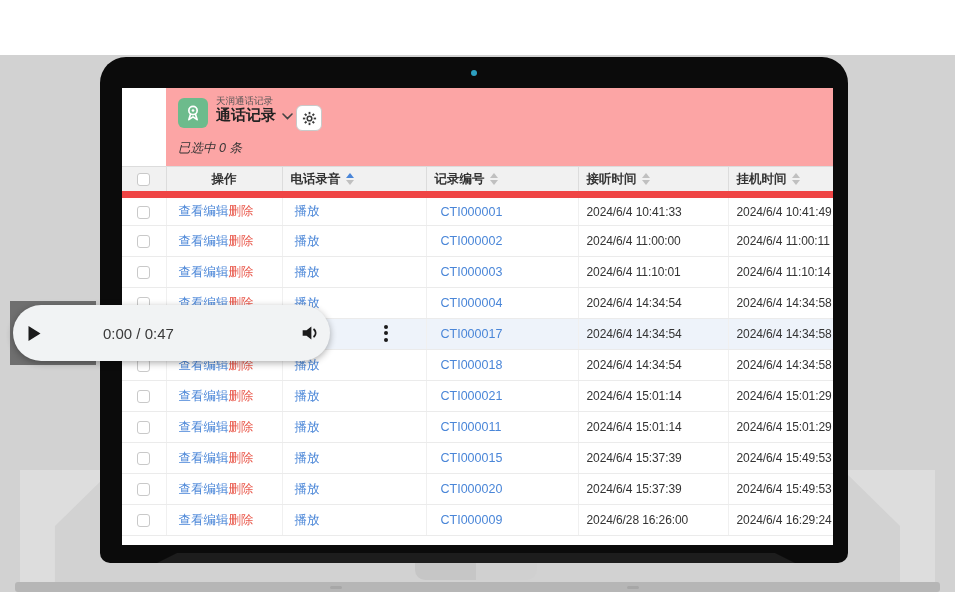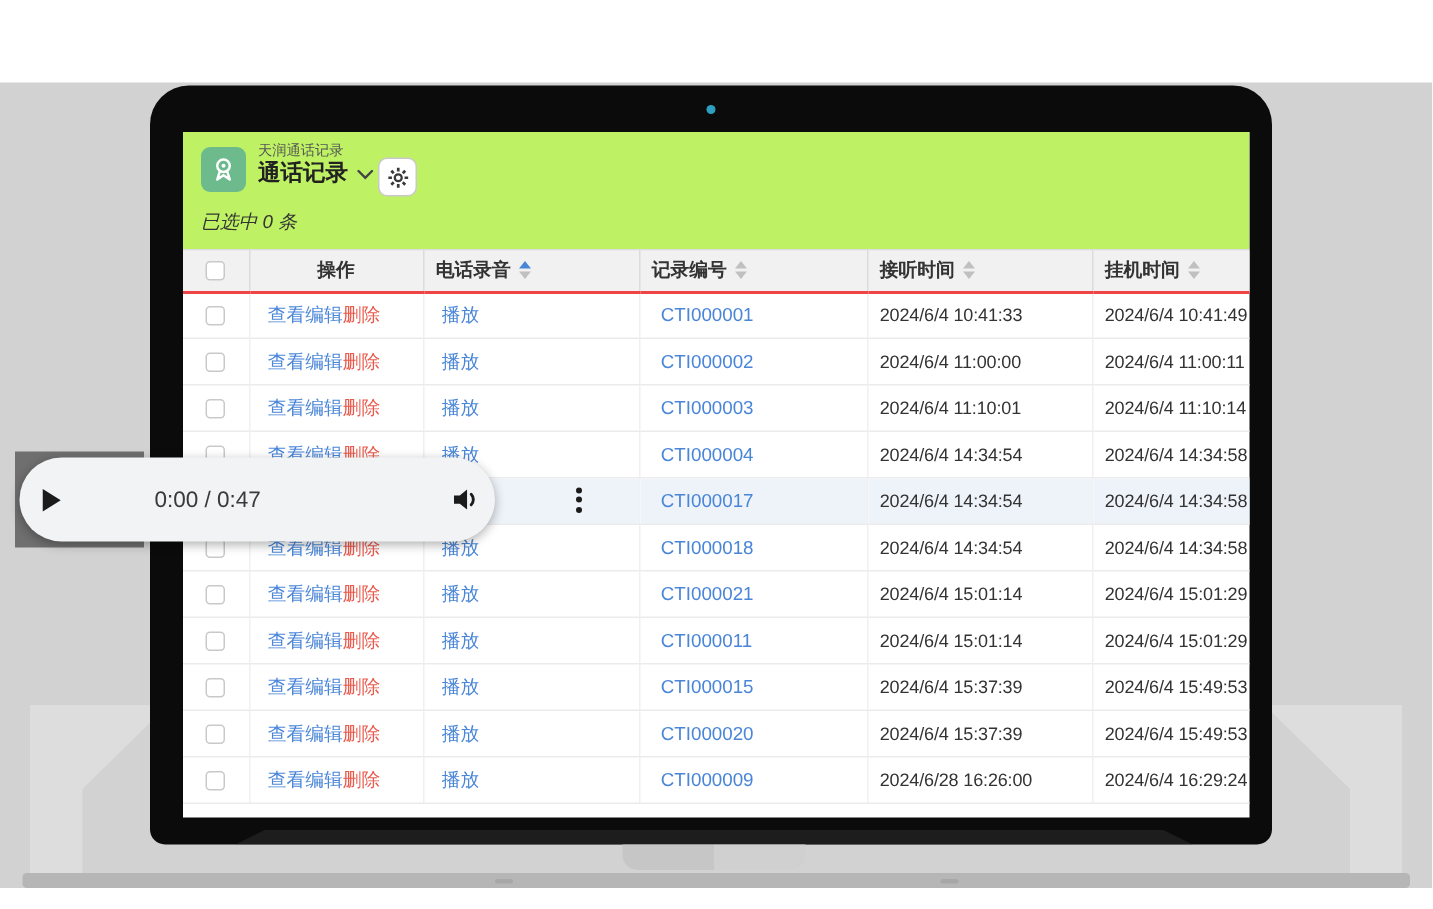--- a/index.html
+++ b/index.html
@@ -16,33 +16,33 @@
   .foot1 { left:315px; } .foot2 { left:612px; }
 
   
   .laptop { position:absolute; left:100px; top:57px; width:748px; height:506px; background:#0b0b0b; border-radius:26px 26px 10px 10px; z-index:5; }
   .camera { position:absolute; left:371px; top:13px; width:6px; height:6px; border-radius:50%; background:var(--camera-teal,#2d9fc0); }
   .hinge { position:absolute; left:40px; top:496px; width:660px; height:10px; background:#1d1d1d; clip-path:polygon(37px 0,635px 0,655px 100%,17px 100%); }
   .notch { position:absolute; left:415px; top:563px; width:122px; height:17px; border-radius:0 0 10px 10px; background:linear-gradient(90deg,#c6c6c6 0 50%,#d0d0d0 50% 100%); z-index:6; }
 
   
   .screen { position:absolute; left:22px; top:31px; width:711px; height:457px; background:#fff; overflow:hidden; }
-  .topbar { position:relative; width:100%; height:78px; background:#bef264; }
+  .topbar { position:relative; width:100%; height:78px; background:#fca5a5;margin-left:44px; }
   .logo { position:absolute; left:12px; top:10px; width:30px; height:30px; border-radius:6px; background:var(--logo-green,#6dbb8c); display:flex; align-items:center; justify-content:center; }
   .titles { position:absolute; left:50px; top:7px; }
   .subtitle { font-size:9.5px; color:#555; line-height:12px; }
   .titlerow { display:flex; align-items:center; gap:6px; }
   .title { font-size:15px; font-weight:700; color:#222; line-height:19px;font-family:Liberation Mono, monospace; }
   .gearbtn { position:absolute; left:130px; top:17px; width:26px; height:26px; border:1px solid #c9c9c9; border-radius:6px; background:#fff; display:flex; align-items:center; justify-content:center; cursor:pointer; }
   .colselect { position:absolute; left:609px; top:9px; width:140px; height:26px; border:1px solid #bdbdbd; border-radius:3px; background:#fff; font-size:12px; color:#666; padding:5px 10px; cursor:pointer; }
   .selinfo { position:absolute; left:12px; top:52px; font-size:12.5px; color:#333;font-style:italic; }
 
   
   table.records { position:absolute; left:0; top:78px; width:790px; border-collapse:collapse; table-layout:fixed; }
-  thead th { height:28px; background:#f1f1f1; border-top:1px solid #dcdcdc; border-bottom:2px solid #ef4444; border-right:1px solid #dcdcdc; font-size:12.5px; font-weight:700; color:#333; text-align:left; padding-left:8px; white-space:nowrap; }
+  thead th { height:28px; background:#f1f1f1; border-top:1px solid #dcdcdc; border-bottom:7px solid #ef4444; border-right:1px solid #dcdcdc; font-size:12.5px; font-weight:700; color:#333; text-align:left; padding-left:8px; white-space:nowrap; }
   thead th.c-cb, thead th.c-actions { text-align:center; padding-left:0; }
   tbody td { height:31px; border-bottom:1px solid #ebebeb; border-right:1px solid #f0f0f0; font-size:12.5px; color:#333; white-space:nowrap; overflow:hidden; }
   tbody tr.hl { background:var(--row-highlight,#eef3fa); }
   td.c-cb { text-align:center; }
   .cb { display:inline-block; width:13px; height:13px; border:1px solid #c9c9c9; border-radius:3px; background:#fff; vertical-align:middle; cursor:pointer; }
   td.c-ops { padding-left:12px; }
   td.c-ops a + a { }
   td.c-play { padding-left:12px; }
   td.c-id { padding-left:14px; }
   td.c-time { padding-left:8px; font-size:12px; letter-spacing:-0.1px; }

